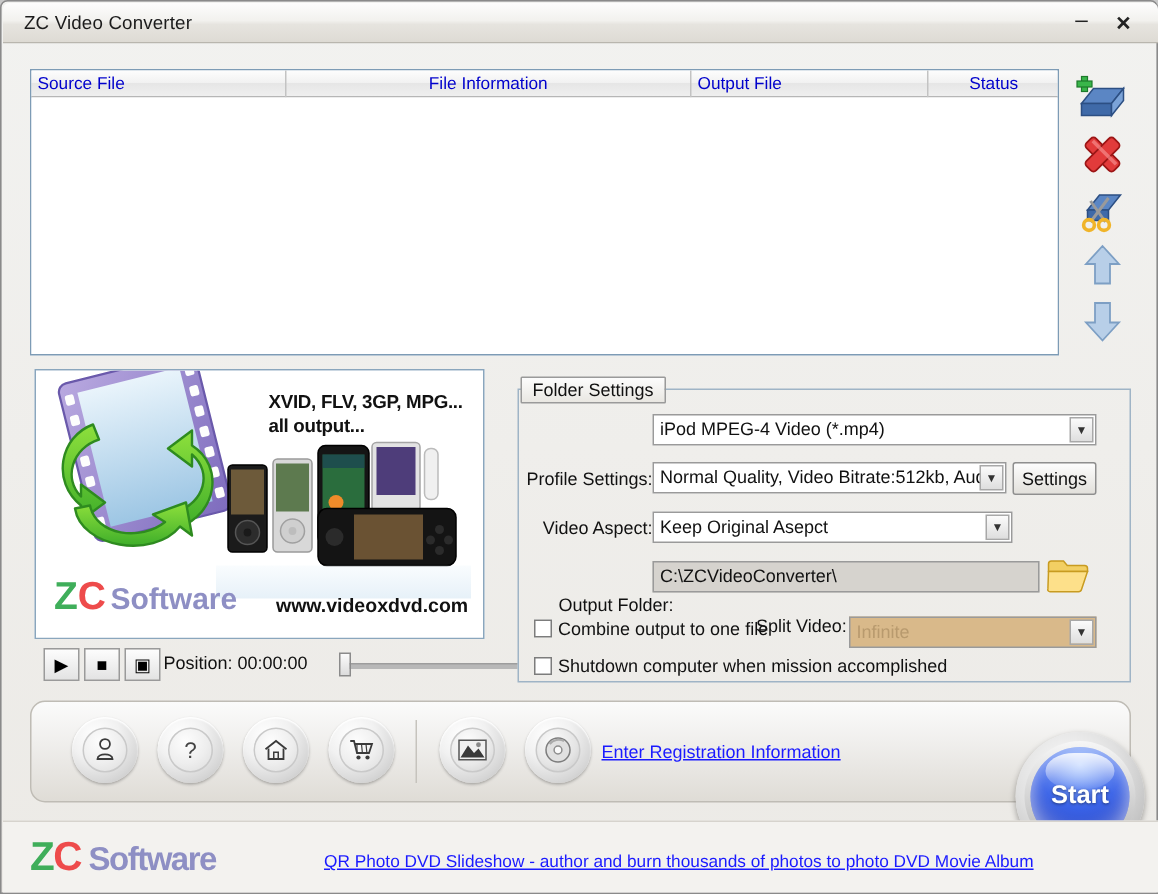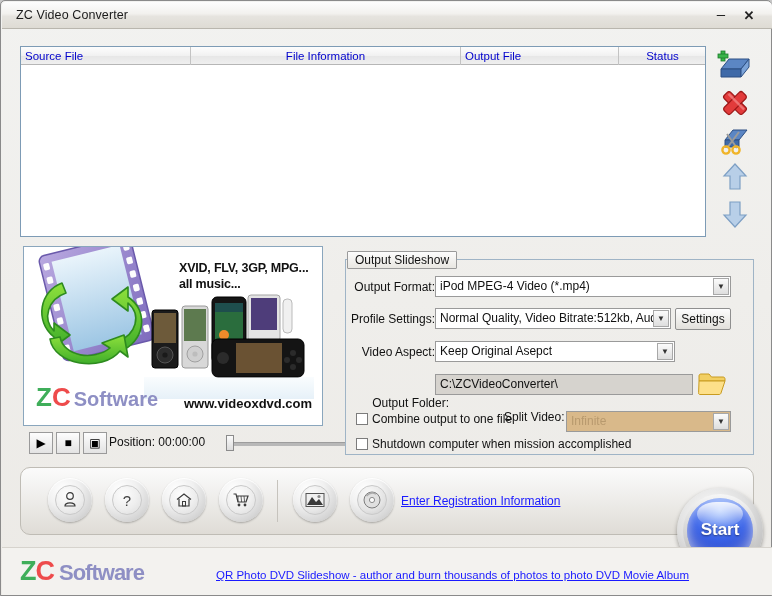--- a/index.html
+++ b/index.html
@@ -344,42 +344,41 @@
         <circle cx="275" cy="113" r="3" fill="#2b2b2b"></circle>
         <circle cx="263" cy="113" r="3" fill="#2b2b2b"></circle>
         <circle cx="269" cy="120" r="3" fill="#2b2b2b"></circle>
       </g>
 
       <rect x="120" y="130" width="170" height="22" fill="url(#screeng)" opacity=".25"></rect>
     </svg>
 
     <div class="promo-text">
       <div>XVID, FLV, 3GP, MPG...</div>
-      <div>all music...</div>
+      <div>all output...</div>
     </div>
 
     <div class="zc-logo-prev">
       <span class="zc-z" style="font-size:26px">Z</span><span class="zc-c" style="font-size:26px">C</span><span class="zc-soft" style="font-size:20px;margin-left:3px">Software</span>
     </div>
     <div class="site">www.videoxdvd.com</div>
   </div>
 
   <div class="mediabar">
     <div class="mbtn" style="left:6px">▶</div>
     <div class="mbtn" style="left:33px">■</div>
     <div class="mbtn" style="left:60px">▣</div>
     <div class="poslabel">Position: 00:00:00</div>
     <div class="slider"></div>
     <div class="sliderthumb"></div>
   </div>
 
   <div class="groupbox"></div>
-  <div class="group-tab">Output Slideshow</div>
-
-  <div class="flabel" style="left:344px;top:276px;width:90px">Output Format:</div>
+  <div class="group-tab">Folder Settings</div>
+
   <div class="combo" style="left:434px;top:275px;width:296px">
     <span>iPod MPEG-4 Video (*.mp4)</span>
     <span class="arrowbtn">▼</span>
   </div>
 
   <div class="flabel" style="left:344px;top:308px;width:90px">Profile Settings:</div>
   <div class="combo" style="left:434px;top:307px;width:236px">
     <span>Normal Quality, Video Bitrate:512kb, Audio B</span>
     <span class="arrowbtn">▼</span>
   </div>

